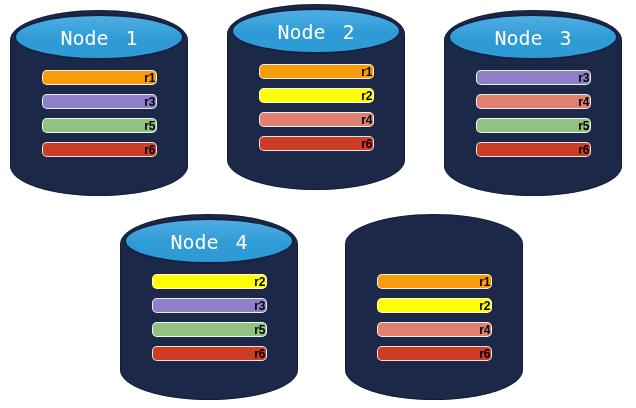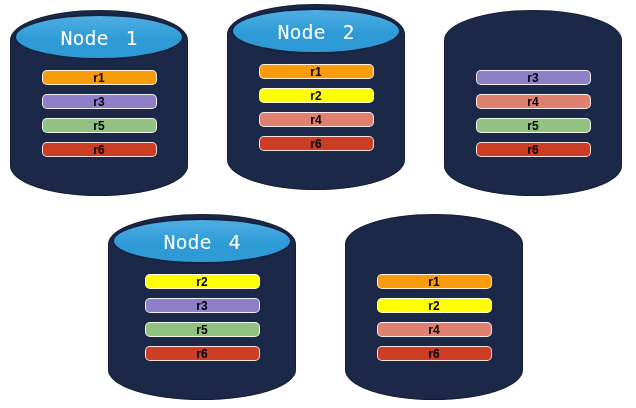--- a/index.html
+++ b/index.html
@@ -21,21 +21,21 @@
   }
   .cylinder {
     position: absolute;
     width: 178px;
     height: 186px;
   }
   
   .pos-0 { left: 10px;  top: 10px;  }
   .pos-1 { left: 227px; top: 4px;  }
   .pos-2 { left: 444px; top: 10px;  }
-  .pos-3 { left: 108px; top: 214px; padding-left: 10px; }
+  .pos-3 { left: 120px; top: 214px; }
   .pos-4 { left: 345px; top: 214px; }
 
   .cyl-body {
     position: absolute;
     inset: 0;
     background: var(--body, #1C2847);
     border-radius: 50% / 30px;
     box-shadow: inset 0 0 0 1px rgba(0,0,0,0.25);
   }
   .cyl-top {
@@ -74,21 +74,21 @@
     z-index: 3;
   }
   .bar {
     width: 115px;
     height: 15px;
     border-radius: 5px;
     border: 1px solid rgba(255,255,255,0.85);
     box-sizing: border-box;
     display: flex;
     align-items: center;
-    justify-content: center;
+    justify-content: flex-end;
   }
   .bar span {
     color: var(--barText, #000000);
     font-family: "Liberation Sans", sans-serif;
     font-weight: bold;
     font-size: 12px;
     line-height: 1;
   }
 </style>
 </head>
@@ -133,20 +133,23 @@
           <span>r4</span>
         </div>
         <div class="bar" style="background: rgb(203, 61, 36);">
           <span>r6</span>
         </div>
       </div>
     </div>
 
     <div class="cylinder pos-2">
       <div class="cyl-body"></div>
+      <div class="cyl-top">
+        <span class="node-title">Node 3</span>
+      </div>
       <div class="bars">
         <div class="bar" style="background: rgb(142, 127, 201);">
           <span>r3</span>
         </div>
         <div class="bar" style="background: rgb(223, 128, 113);">
           <span>r4</span>
         </div>
         <div class="bar" style="background: rgb(146, 194, 130);">
           <span>r5</span>
         </div>

